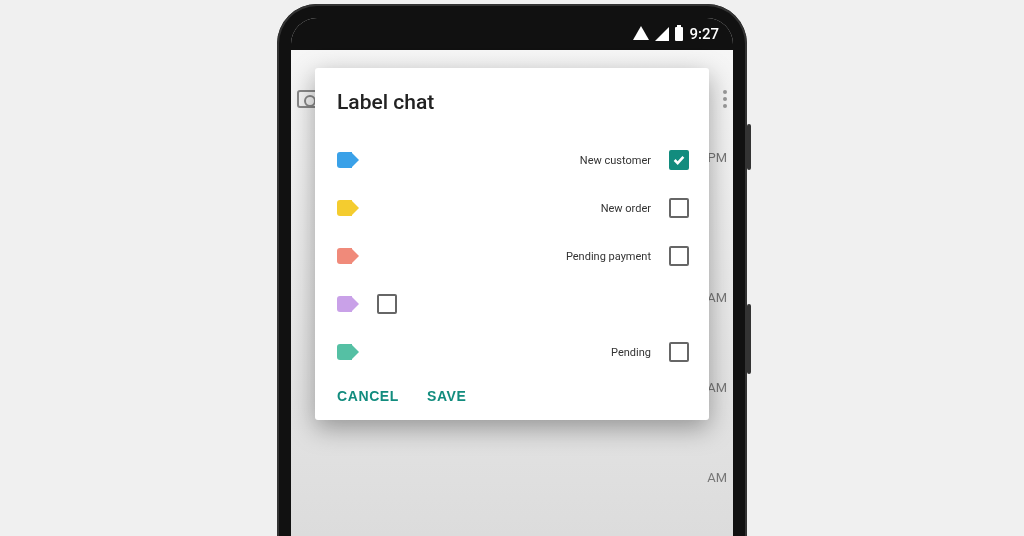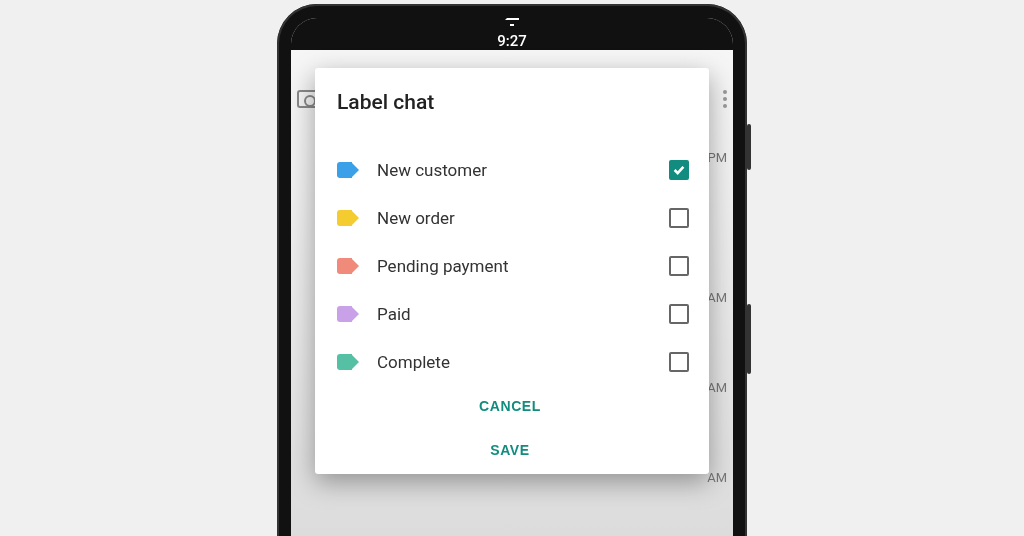--- a/index.html
+++ b/index.html
@@ -35,21 +35,20 @@
     height: 32px;
     background: #111;
     color: #fff;
     display: flex;
     justify-content: flex-end;
     align-items: center;
     gap: 6px;
     padding: 0 14px;
     font-size: 15px;
     font-weight: 500;
-    flex-direction: column;
   }
   .triangle {
     width: 0; height: 0;
     border-left: 8px solid transparent;
     border-right: 8px solid transparent;
     border-bottom: 14px solid #fff;
     transform: translateY(-1px);
   }
   .signal {
     width: 0; height: 0;
@@ -103,21 +102,21 @@
     right: 24px;
     background: #fff;
     border-radius: 3px;
     box-shadow: 0 8px 26px rgba(0,0,0,0.35);
     padding: 22px 20px 14px 22px;
   }
   .dialog-title {
     font-size: 21px;
     font-weight: 500;
     color: #222;
-    margin-bottom: 32px;
+    margin-bottom: 22px;
   }
   .label-row {
     display: flex;
     align-items: center;
     gap: 18px;
     padding: 14px 0;
   }
   .tag-icon {
     width: 22px; height: 16px;
     position: relative;
@@ -131,22 +130,23 @@
   }
   .tag-icon .tip {
     position: absolute;
     left: 14px; top: 0;
     width: 0; height: 0;
     border-top: 8px solid transparent;
     border-bottom: 8px solid transparent;
   }
   .label-name {
     flex: 1;
-    font-size: 17px;
+    font-size: 11px;
     color: #333;
+    text-align: right;
   }
   .checkbox {
     width: 20px; height: 20px;
     border: 2px solid #666;
     border-radius: 2px;
     display: flex;
     align-items: center;
     justify-content: center;
     flex-shrink: 0;
     cursor: pointer;
@@ -185,21 +185,20 @@
     position: absolute;
     background: #128c7e;
   }
   .plus-icon:before { left: 9px; top: 2px; width: 2px; height: 16px; }
   .plus-icon:after  { left: 2px; top: 9px; width: 16px; height: 2px; }
   .dialog-actions {
     display: flex;
     justify-content: flex-start;
     gap: 28px;
     padding: 12px 6px 2px 0;
-    flex-direction: column;
   }
   .dialog-actions button {
     border: none;
     background: none;
     color: #128c7e;
     font-weight: 600;
     font-size: 14px;
     letter-spacing: 0.6px;
     cursor: pointer;
   }
@@ -281,29 +280,28 @@
               <div class="tip" style="border-left:8px solid #f08a7a"></div>
             </div>
             <div class="label-name">Pending payment</div>
             <div class="checkbox"></div>
           </div>
           <div class="label-row">
             <div class="tag-icon">
               <div class="body" style="background:#c9a1e8"></div>
               <div class="tip" style="border-left:8px solid #c9a1e8"></div>
             </div>
-            <div class="label-name">Paid</div>
             <div class="checkbox"></div>
           </div>
           <div class="label-row">
             <div class="tag-icon">
               <div class="body" style="background:#55c0a4"></div>
               <div class="tip" style="border-left:8px solid #55c0a4"></div>
             </div>
-            <div class="label-name">Complete</div>
+            <div class="label-name">Pending</div>
             <div class="checkbox"></div>
           </div>
         </div>
 
 
       <div class="dialog-actions">
         <button>CANCEL</button>
         <button>SAVE</button>
       </div>
     </div>

